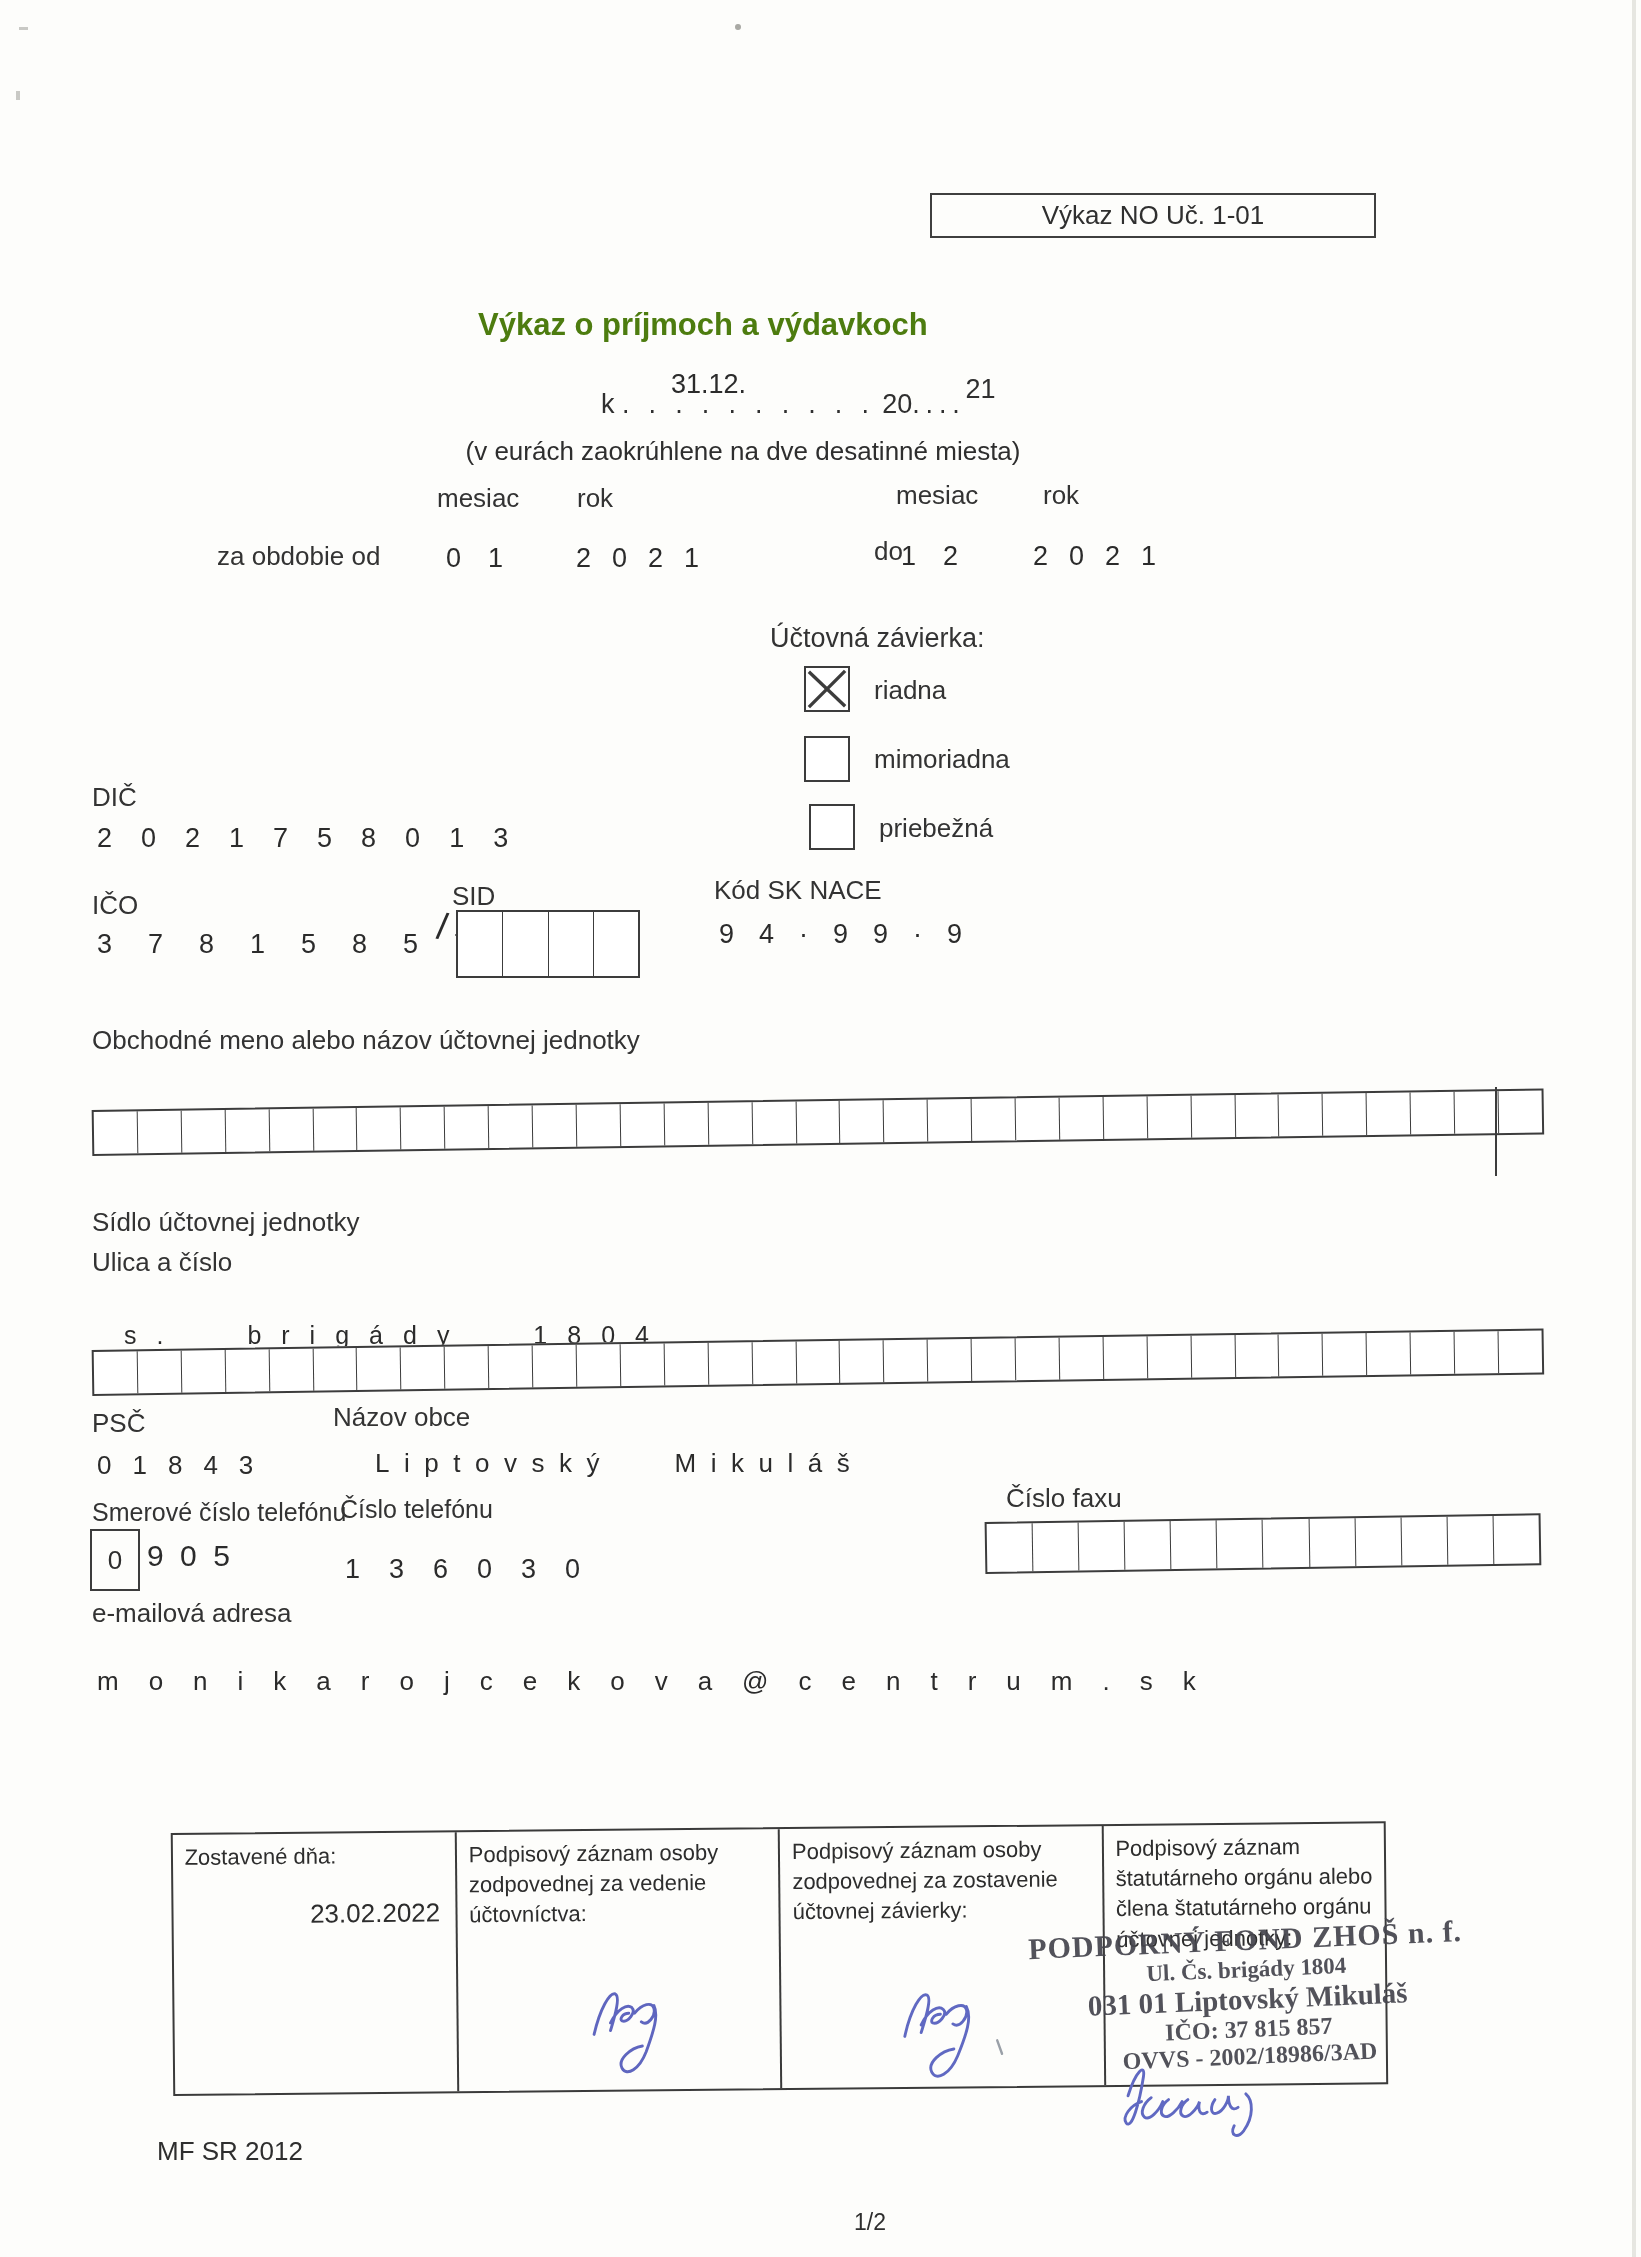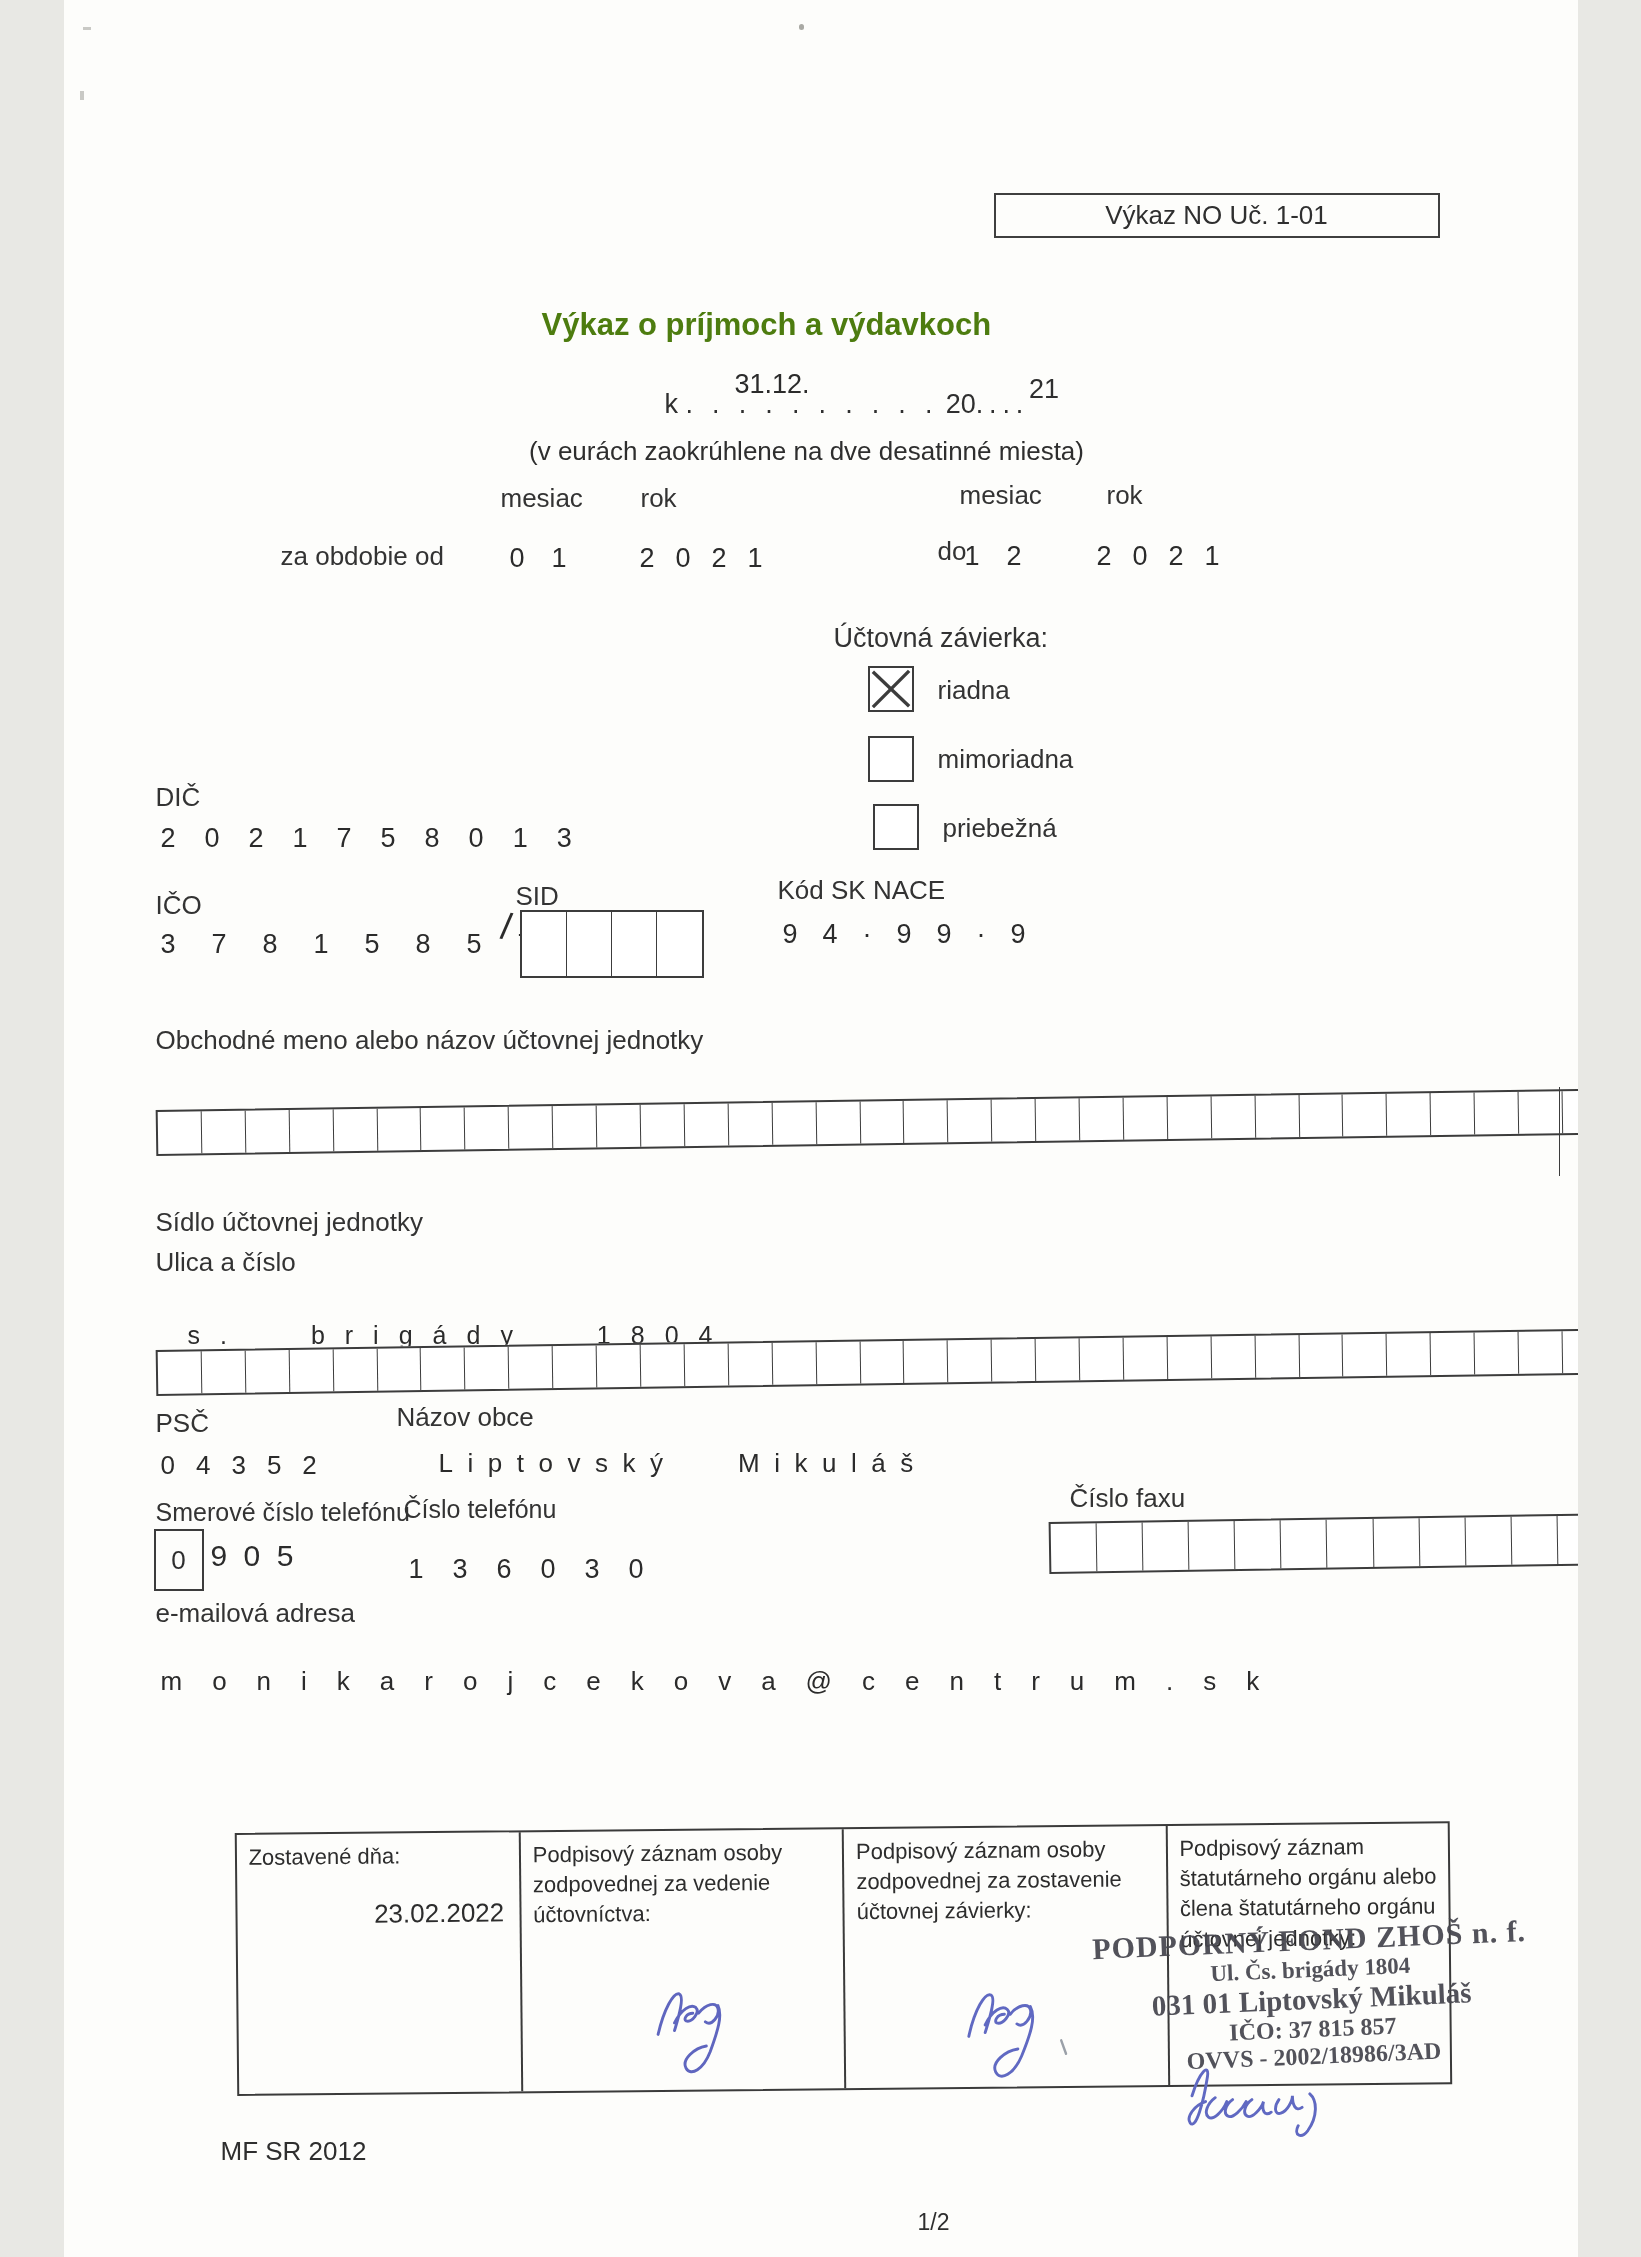--- a/index.html
+++ b/index.html
@@ -1,20 +1,19 @@
 <!DOCTYPE html>
 <html><head>
 <meta charset="utf-8">
 <style>
   html,body{margin:0;padding:0;background:#e8e8e4;}
   .page{
-    position:relative;width:1490px;height:2257px;margin:0 auto;
+    position:relative;width:1641px;height:2257px;margin:0 auto;
     background:#fdfdfb;color:#2e2e2e;overflow:hidden;
     font-family:"Liberation Sans", sans-serif;
-    padding-left:24px;
   }
   .abs{position:absolute;}
   .lbl{font-size:26px;color:#333;white-space:nowrap;}
   .small-lbl{font-size:24px;color:#333;white-space:nowrap;}
   .val{white-space:nowrap;color:#2b2b2b;}
 
   
   .code-box{
     left:930px;top:193px;width:442px;height:41px;
     border:2.9px solid #3f3f3f;display:flex;align-items:center;justify-content:center;
@@ -216,21 +215,21 @@
       <div class="cell"></div>
       <div class="cell"></div>
       <div class="cell"></div>
       <div class="cell"></div>
       <div class="cell"></div>
       <div class="cell"></div>
     </div>
 
   <div class="abs lbl" style="left:92px;top:1408px;">PSČ</div>
   <div class="abs lbl" style="left:333px;top:1402px;">Názov obce</div>
-  <div class="abs val" style="left:97px;top:1450px;font-size:26px;letter-spacing:21px;">04352</div>
+  <div class="abs val" style="left:97px;top:1450px;font-size:26px;letter-spacing:21px;">01843</div>
   <div class="abs val" style="left:375px;top:1448px;font-size:26px;letter-spacing:14.5px;word-spacing:39px;">Liptovský Mikuláš</div>
 
   <div class="abs small-lbl" style="left:92px;top:1498px;font-size:25px;">Smerové číslo telefónu</div>
   <div class="abs small-lbl" style="left:340px;top:1495px;font-size:25px;">Číslo telefónu</div>
   <div class="abs lbl" style="left:1006px;top:1483px;">Číslo faxu</div>
 
   <div class="abs zero-box" style="left:90px;top:1529px;">
     <span>0</span>
   </div>
   <div class="abs val" style="left:147px;top:1539px;font-size:30px;letter-spacing:16.4px;">905</div>

